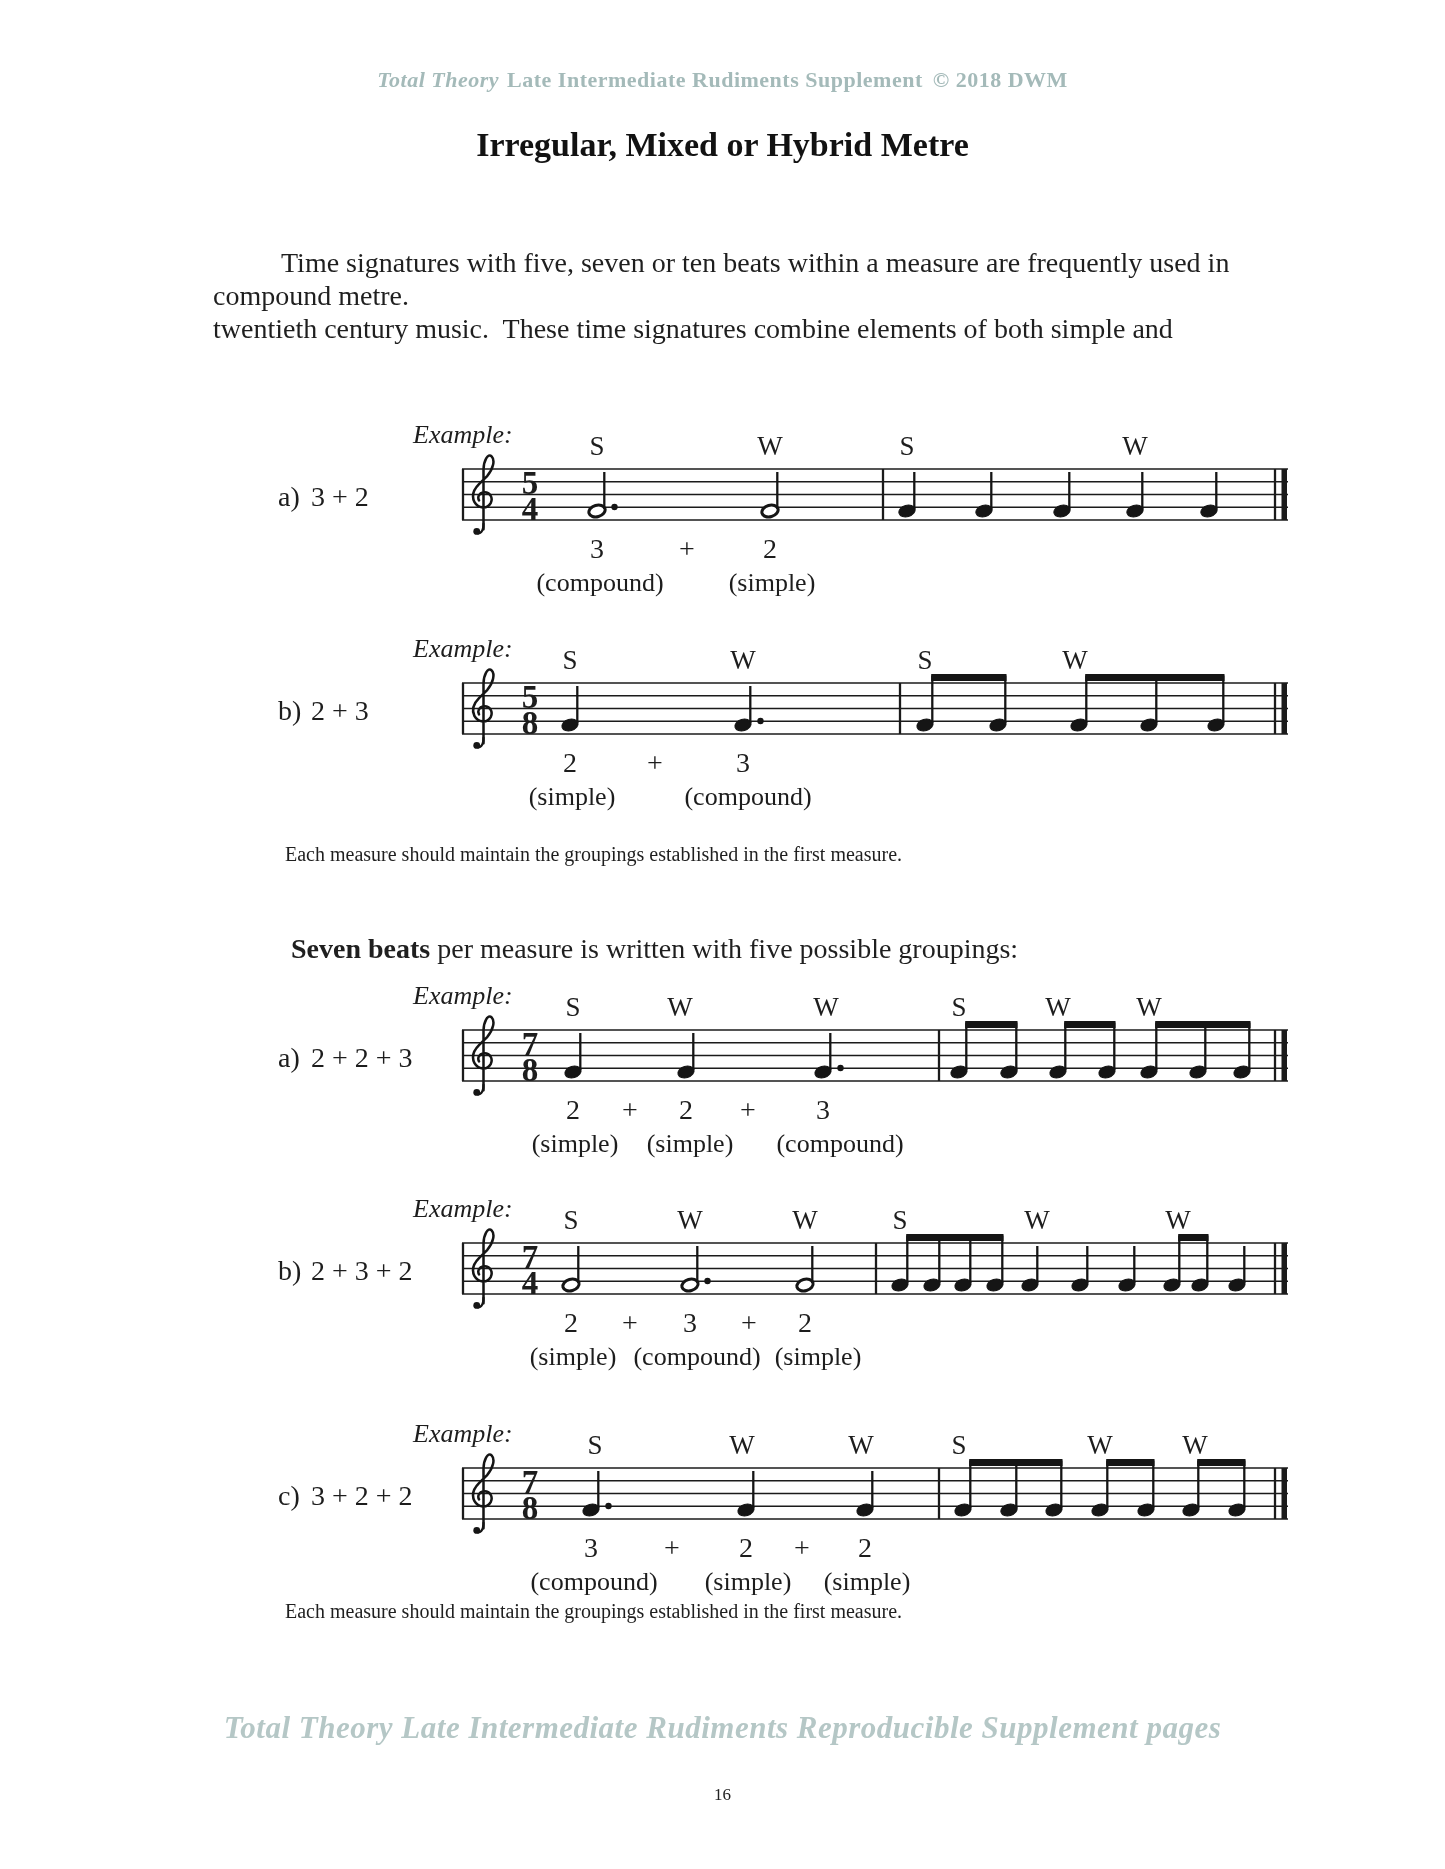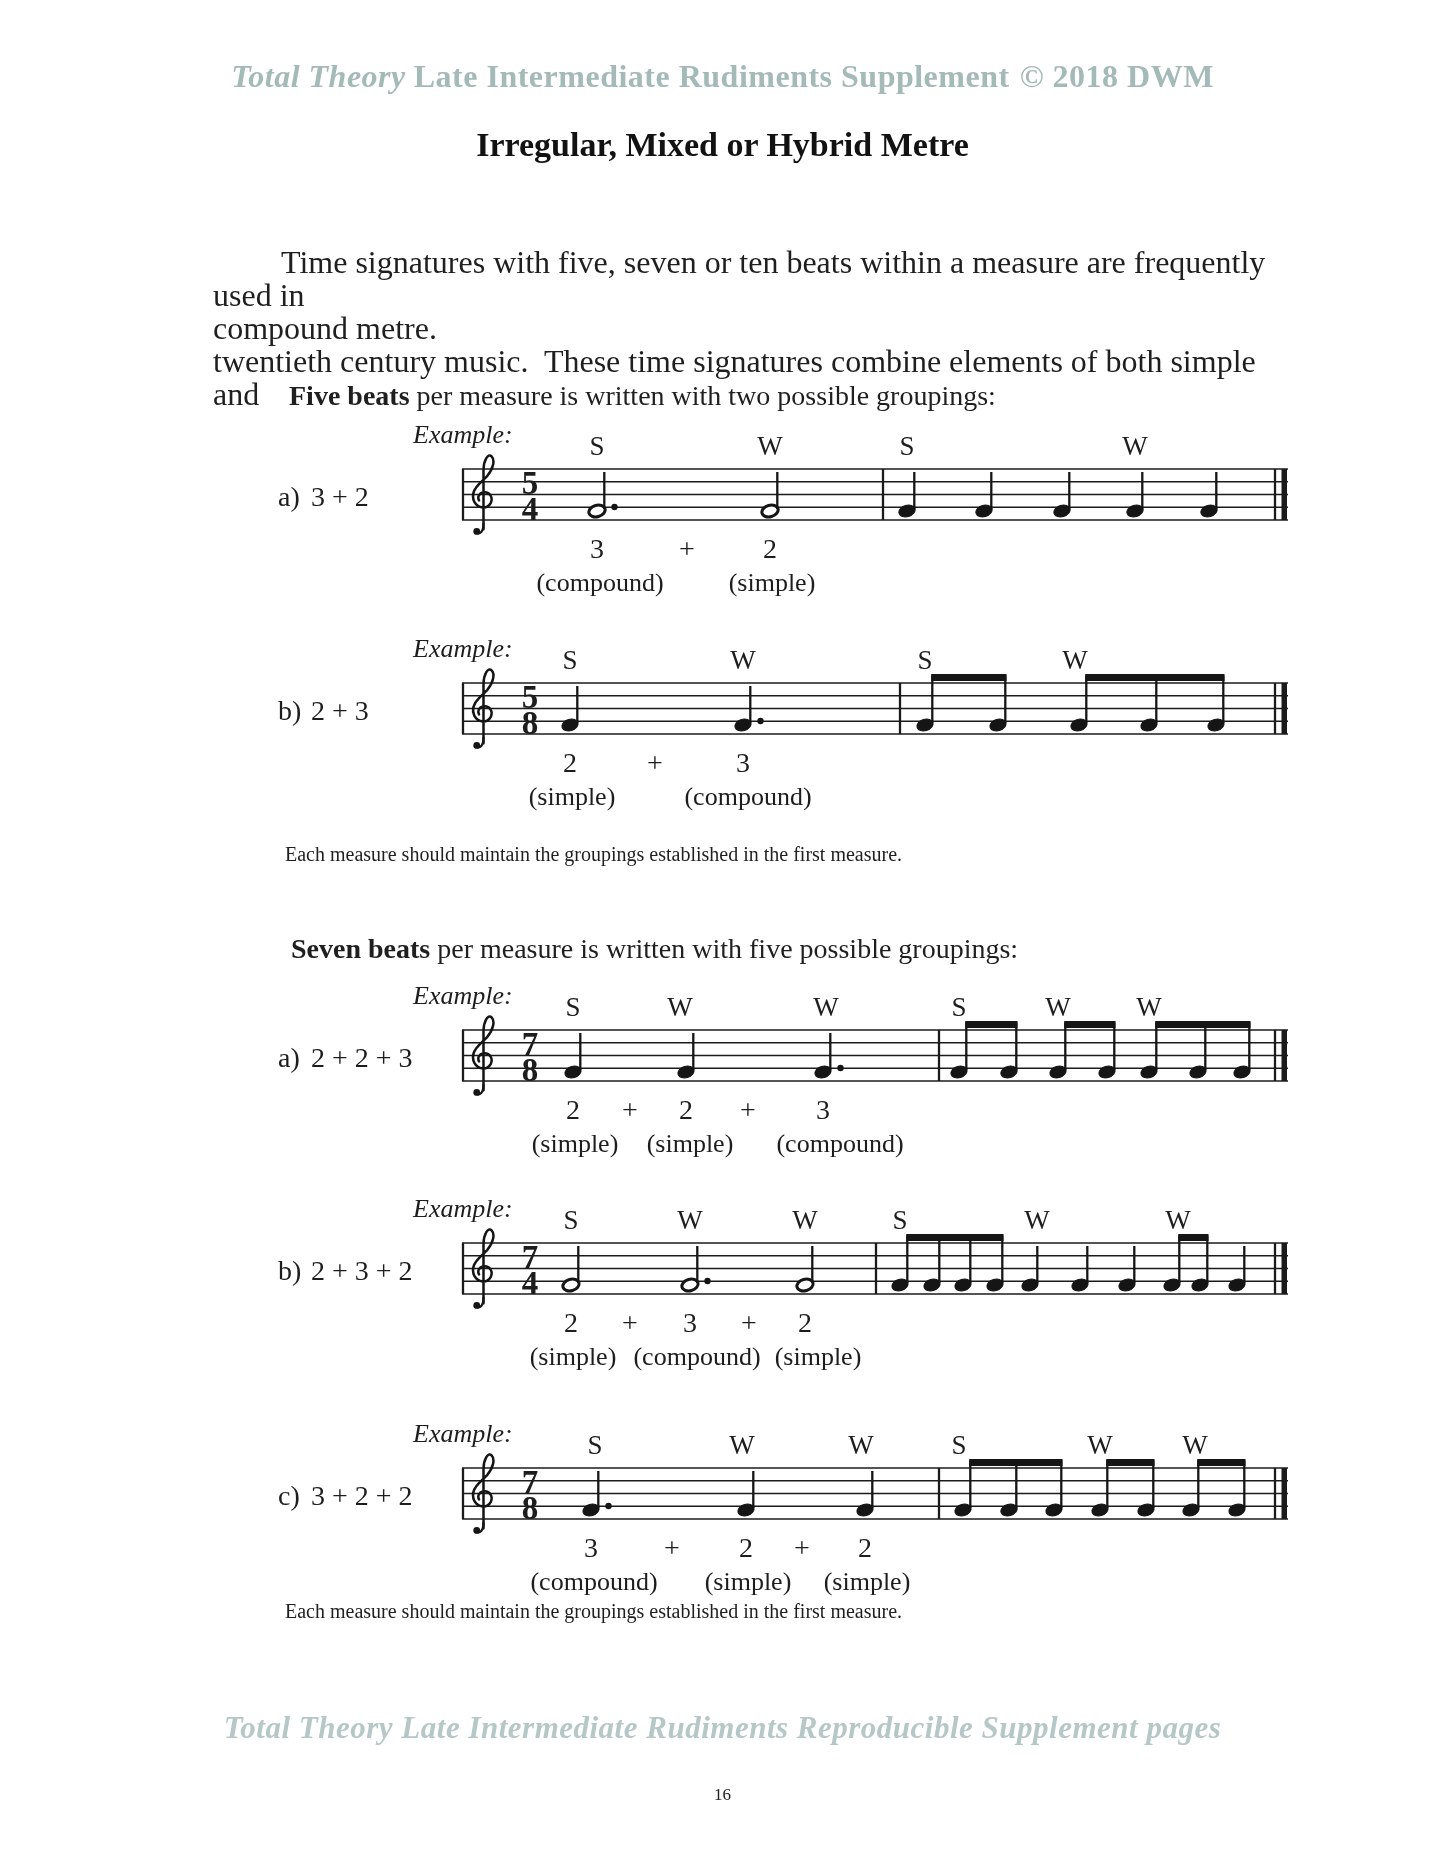--- a/index.html
+++ b/index.html
@@ -1,25 +1,25 @@
 <!DOCTYPE html>
 <html><head>
 <meta charset="utf-8">
 <style>
   html,body{margin:0;padding:0;background:#ffffff}
   .page{position:relative;width:1445px;height:1869px;background:#ffffff;
         font-family:"Liberation Serif",serif;color:#1f1f1f;overflow:hidden}
-  .header{position:absolute;top:58px;left:0;width:100%;text-align:center;
-          font-size:32px;font-weight:bold;color:#a4bab9;letter-spacing:.5px}
+  .header{position:absolute;top:67px;left:0;width:100%;text-align:center;
+          font-size:22px;font-weight:bold;color:#a4bab9;letter-spacing:.5px}
   .header .brand{font-style:italic;margin-right:8px}
   .header .copy{margin-left:10px}
   .title{position:absolute;top:126px;left:0;width:100%;text-align:center;
          font-size:34px;margin:0;font-weight:bold;color:#121212}
   .intro{position:absolute;top:246px;left:213px;width:1070px;
-         font-size:32px;line-height:33px}
+         font-size:28px;line-height:33px}
   .intro .l1{text-indent:68px}
   .lead{position:absolute;font-size:28px}
   #lead-five{top:380px;left:289px}
   #lead-seven{top:933px;left:291px}
   .note{position:absolute;left:285px;font-size:20px}
   #note-1{top:843px}
   #note-2{top:1600px}
   .footer{position:absolute;top:1710px;left:0;width:100%;text-align:center;
           font-style:italic;font-weight:bold;font-size:31px;color:#b5c7c6;letter-spacing:.5px}
   .pgnum{position:absolute;top:1785px;left:0;width:100%;text-align:center;font-size:17px;color:#222}
@@ -42,21 +42,20 @@
   </div>
 
   <h1 class="title">Irregular, Mixed or Hybrid Metre</h1>
 
   <div class="intro">
     <div class="l1">Time signatures with five, seven or ten beats within a measure are frequently used in</div>
     <div>compound metre.</div>
     <div>twentieth century music.&nbsp; These time signatures combine elements of both simple and</div>
   </div>
 
-  <div class="lead" id="lead-five"><b>Five beats</b><span> per measure is written with two possible groupings:</span></div>
 
   <div class="note" id="note-1">Each measure should maintain the groupings established in the first measure.</div>
 
   <div class="lead" id="lead-seven"><b>Seven beats</b><span> per measure is written with five possible groupings:</span></div>
 
   <div class="note" id="note-2">Each measure should maintain the groupings established in the first measure.</div>
 
   <div class="footer">Total Theory Late Intermediate Rudiments Reproducible Supplement pages</div>
 
   <div class="pgnum">16</div>

